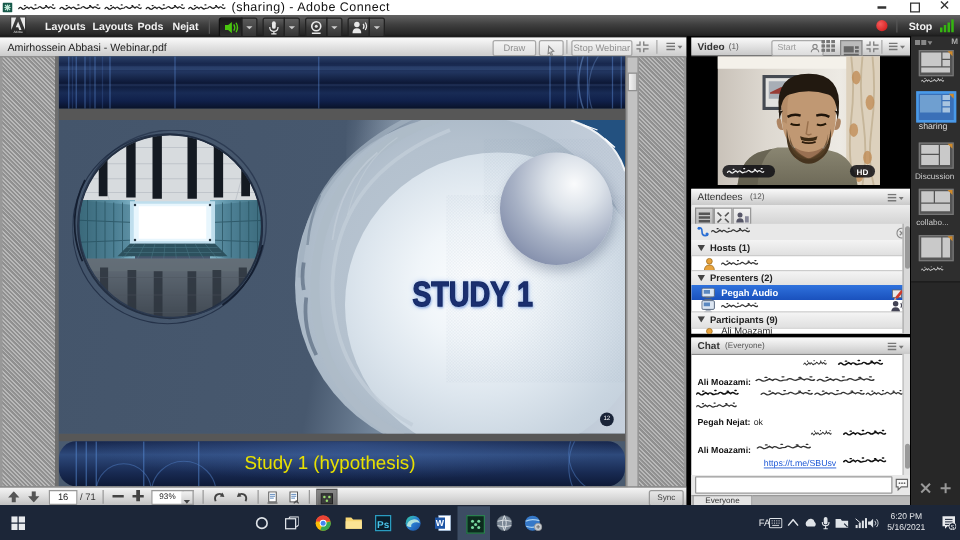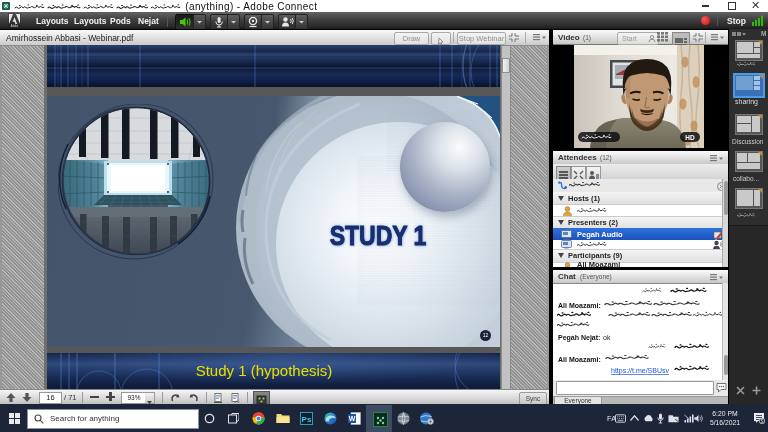--- a/index.html
+++ b/index.html
@@ -23,21 +23,21 @@
 <div class="abs" style="left:14px;top:1px;height:10px;font-size:10px;letter-spacing:0.4px;line-height:11px;color:#111;">
   <svg class="sq" width="168" height="8" viewBox="0 0 168 8" style="margin-top:-1px">
       <g stroke="#222" stroke-width="1">
     <use href="#sqg" transform="translate(1,1.5)"></use>
         <use href="#sqg" transform="translate(34,1.5) scale(1.1,1)"></use>
         <use href="#sqg" transform="translate(70,1.5)"></use>
         <use href="#sqg" transform="translate(103,1.5) scale(1.05,1)"></use>
         <use href="#sqg" transform="translate(137,1.5)"></use>
   </g>
     </svg>
-  <span> (anything) - Adobe Connect</span>
+  <span> (sharing) - Adobe Connect</span>
 </div>
 <div class="abs" style="left:702px;top:5px;width:7px;height:1.5px;background:#333;"></div>
 <div class="abs" style="left:728px;top:2px;width:6px;height:6px;border:1.2px solid #333;"></div>
 <div class="abs" style="left:751px;top:1px;width:9px;height:9px;font-size:11px;color:#333;line-height:9px;">✕</div>
 
 <div class="abs" style="left:0;top:12px;width:768px;height:17px;background:linear-gradient(#636363,#3f3f3f 45%,#262626 90%,#1a1a1a);border-bottom:1px solid #000;"></div>
 
 <div class="abs" style="left:8px;top:13px;width:13px;height:14px;background:linear-gradient(#4a4a4a,#222);">
   <svg width="13" height="14" viewBox="0 0 13 14">
     <path d="M1,1 L5,1 L1,11 Z" fill="#e8e8e8"></path>
@@ -318,21 +318,21 @@
         <circle cx="78" cy="77" r="73.5" fill="none" stroke="#232f42" stroke-width="1.6"></circle>
         <circle cx="80" cy="75" r="75" fill="none" stroke="#2a3850" stroke-width="1.1" opacity="0.9"></circle>
         <circle cx="76" cy="79" r="76" fill="none" stroke="#1d2940" stroke-width="0.9" opacity="0.8"></circle>
         <path d="M10,40 A76,76 0 0,0 8,105" fill="none" stroke="#141e30" stroke-width="1.4"></path>
         <path d="M120,140 A78,78 0 0,0 152,92" fill="none" stroke="#141e30" stroke-width="1.4"></path>
       </svg>
     </div>
 
     <div class="abs" style="left:0;top:302px;width:453px;height:6px;background:#575757;"></div>
 
-    <div class="abs" style="left:0;top:308px;width:453px;height:36px;background:linear-gradient(180deg,#4a6900 0%,#16254a 0%,#2e4a7c 30%,#182a52 70%,#0d1936 100%);overflow:hidden;">
+    <div class="abs" style="left:0;top:308px;width:453px;height:36px;background:linear-gradient(180deg,#4a6900 0%,#16254a 0%,#2e4a7c 30%,#182a52 70%,#0d1936 100%);overflow:hidden;border-radius:14px;">
       <div class="abs" style="left:0;top:0;width:453px;height:36px;background:radial-gradient(ellipse 65% 110% at 52% 8%,rgba(80,120,190,0.38),transparent 72%);"></div>
       <svg class="abs" style="left:0;top:0" width="453" height="36" viewBox="0 0 453 36">
         <g stroke="rgba(90,140,215,0.55)" stroke-width="1">
           <line x1="14" y1="0" x2="14" y2="36"></line>
             <line x1="22" y1="0" x2="22" y2="36"></line>
             <line x1="30" y1="0" x2="30" y2="36"></line>
             <line x1="68" y1="0" x2="68" y2="36"></line>
             <line x1="112" y1="0" x2="112" y2="36"></line>
         </g>
         <g fill="none" stroke="rgba(80,125,195,0.5)" stroke-width="0.9">
@@ -508,21 +508,21 @@
       <use href="#sqg" stroke="#f2f2f2" stroke-width="1" transform="translate(8,89.5)"></use>
 
       <rect x="106" y="87" width="20" height="10" rx="5" fill="rgba(15,15,20,0.85)"></rect>
       <text x="116" y="94.8" font-size="6.5" font-weight="bold" fill="#fff" text-anchor="middle" font-family="Liberation Sans">HD</text>
     </svg>
   </div>
 </div>
 
 <div class="abs" style="left:553px;top:151px;width:175px;height:116px;background:#fff;overflow:hidden;" id="attendees">
   <div class="abs" style="left:0;top:0;width:175px;height:13px;background:linear-gradient(#fafafa,#e2e2e2 50%,#c9c9c9);border-bottom:1px solid #888;"></div>
-  <div class="abs" style="left:5px;top:2px;font-size:8px;font-weight:bold;color:#333;">Attendees</div>
+  <div class="abs" style="left:5px;top:2px;font-size:8px;font-weight:normal;color:#333;">Attendees</div>
   <div class="abs" style="left:47px;top:3px;font-size:6.5px;color:#555;">(12)</div>
   <svg class="abs" style="left:157px;top:3.5px;" width="13" height="7" viewBox="0 0 13 7">
     <rect x="0" y="0" width="7" height="1.2" fill="#777"></rect>
       <rect x="0" y="2.5" width="7" height="1.2" fill="#777"></rect>
       <rect x="0" y="5" width="7" height="1.2" fill="#777"></rect>
     <path d="M9,2.5 L13,2.5 L11,5 Z" fill="#777"></path>
   </svg>
 
   <div class="abs" style="left:0;top:13px;width:175px;height:15px;background:linear-gradient(#ececec,#d4d4d4);border-bottom:1px solid #aaa;"></div>
   <div class="abs" style="left:3px;top:15px;width:13px;height:12px;background:linear-gradient(#cfcfcf,#b8b8b8);border:1px solid #888;">
@@ -608,21 +608,21 @@
 
   <div class="abs" style="left:0;top:98px;width:175px;height:12px;background:linear-gradient(#f4f4f4,#e0e0e0);border-top:1px solid #ccc;border-bottom:1px solid #ccc;"></div>
   <svg class="abs" style="left:5px;top:102px;" width="6" height="5" viewBox="0 0 6 5">
       <path d="M0,0 L6,0 L3,5 Z" fill="#444"></path>
     </svg>
   <div class="abs" style="left:15px;top:100px;font-size:7.5px;font-weight:bold;color:#222;">Participants (9)</div>
 
   <svg class="abs" style="left:9px;top:111px;" width="11" height="11" viewBox="0 0 11 11">
       <circle cx="5.5" cy="3" r="2.3" fill="#e8a33d" stroke="#9a6a1a" stroke-width="0.6"></circle>
     </svg>
-  <div class="abs" style="left:24px;top:109px;font-size:7.5px;font-weight:bold;color:#222;">Ali Moazami</div>
+  <div class="abs" style="left:24px;top:109px;font-size:7.5px;font-weight:normal;color:#222;">Ali Moazami</div>
 
   <div class="abs" style="left:169px;top:28px;width:6px;height:88px;background:#d8d8d8;border-left:1px solid #aaa;">
     <div class="abs" style="left:0.5px;top:2px;width:4px;height:34px;background:#9a9a9a;border-radius:2px;"></div>
   </div>
 </div>
 
 <div class="abs" style="left:553px;top:270px;width:175px;height:134px;background:#fff;overflow:hidden;" id="chat">
   <div class="abs" style="left:0;top:0;width:175px;height:13px;background:linear-gradient(#fafafa,#e2e2e2 50%,#c9c9c9);border-bottom:1px solid #888;"></div>
   <div class="abs" style="left:5px;top:2px;font-size:8px;font-weight:bold;color:#333;">Chat</div>
   <div class="abs" style="left:27px;top:3px;font-size:6.5px;color:#555;">(Everyone)</div>
@@ -742,27 +742,20 @@
 
 <div class="abs" style="left:0;top:404px;width:768px;height:28px;background:#1c2638;" id="taskbar">
 
   <svg class="abs" style="left:9px;top:9px;" width="11" height="11" viewBox="0 0 11 11">
     <rect x="0" y="0" width="5" height="5" fill="#e8eaed"></rect>
       <rect x="6" y="0" width="5" height="5" fill="#e8eaed"></rect>
     <rect x="0" y="6" width="5" height="5" fill="#e8eaed"></rect>
       <rect x="6" y="6" width="5" height="5" fill="#e8eaed"></rect>
   </svg>
 
-  <div class="abs" style="left:27px;top:5px;width:170px;height:18px;background:#fff;border:1px solid #8892a4;">
-    <svg class="abs" style="left:6px;top:4px;" width="10" height="10" viewBox="0 0 10 10">
-        <circle cx="4" cy="4" r="3" fill="none" stroke="#444" stroke-width="1.1"></circle>
-        <path d="M6.3,6.3 L9.3,9.3" stroke="#444" stroke-width="1.1"></path>
-      </svg>
-    <div class="abs" style="left:22px;top:3.5px;font-size:8px;color:#333;">Search for anything</div>
-  </div>
 
   <svg class="abs" style="left:204px;top:9px;" width="11" height="11" viewBox="0 0 11 11">
       <circle cx="5.5" cy="5.5" r="4.2" fill="none" stroke="#dfe3e8" stroke-width="1.3"></circle>
     </svg>
 
   <svg class="abs" style="left:228px;top:9px;" width="11" height="11" viewBox="0 0 11 11">
       <rect x="0.5" y="2" width="8" height="8" fill="none" stroke="#dfe3e8" stroke-width="1"></rect>
       <path d="M3,2 L4,0.5 L11,0.5 L11,7 L9,8.5" fill="none" stroke="#dfe3e8" stroke-width="1"></path>
     </svg>
 

